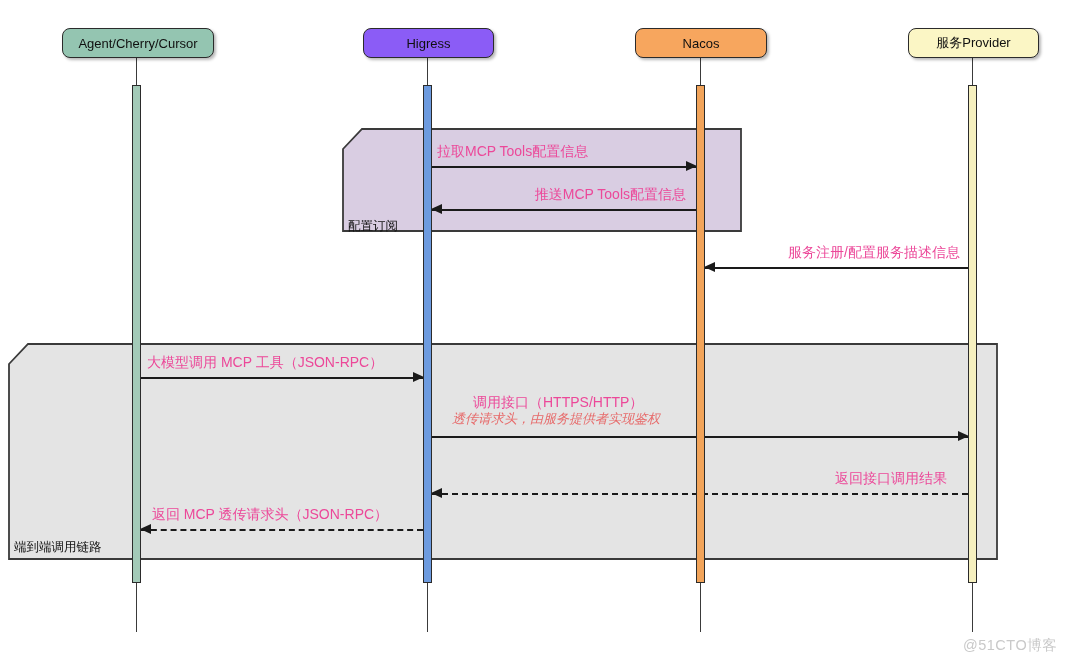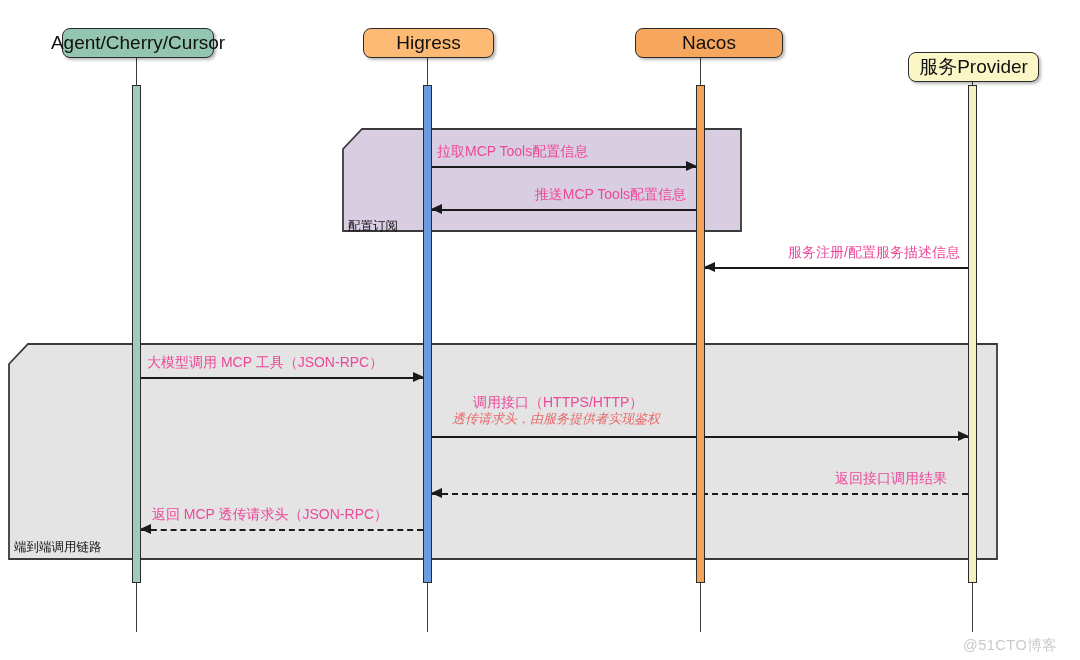--- a/index.html
+++ b/index.html
@@ -12,26 +12,26 @@
   
   .bar{position:absolute;top:85px;height:498px;width:9px;border:1.5px solid #2b2b2b;
        box-sizing:border-box;z-index:3;}
   .bar-agent{left:132px;background:#a3cab8;}
   .bar-higress{left:423px;background:#6d9bdf;}
   .bar-nacos{left:696px;background:#f2a45a;}
   .bar-provider{left:968px;background:#f6f0bf;}
 
   
   .hdr{position:absolute;top:28px;height:30px;border:1.6px solid #2b2b2b;border-radius:8px;
-       display:flex;align-items:center;justify-content:center;font-size:19px;color:#101010;
+       display:flex;align-items:center;justify-content:center;font-size:13px;color:#101010;
        box-shadow:2px 2px 3px rgba(0,0,0,0.28);z-index:4;box-sizing:border-box;}
   .hdr-agent{left:62px;width:152px;background:#94c5b1;}
-  .hdr-higress{left:363px;width:131px;background:#fdba74;}
-  .hdr-nacos{left:635px;width:148px;background:#f7a65e;}
-  .hdr-provider{left:908px;width:131px;background:#fbf6c5;margin-top:24px;}
+  .hdr-higress{left:363px;width:131px;background:#8b5cf6;}
+  .hdr-nacos{left:635px;width:132px;background:#f7a65e;}
+  .hdr-provider{left:908px;width:131px;background:#fbf6c5;}
 
   
   .group{position:absolute;z-index:1;}
   .group svg{display:block;}
   .group-label{position:absolute;left:6px;bottom:4px;font-size:12.5px;color:#111;white-space:nowrap;}
 
   
   .msg{position:absolute;height:0;z-index:2;}
   .msg .line{position:absolute;left:0;right:0;top:-1px;border-top:2px solid #1a1a1a;}
   .msg.dashed .line{border-top:2px dashed #1a1a1a;}

